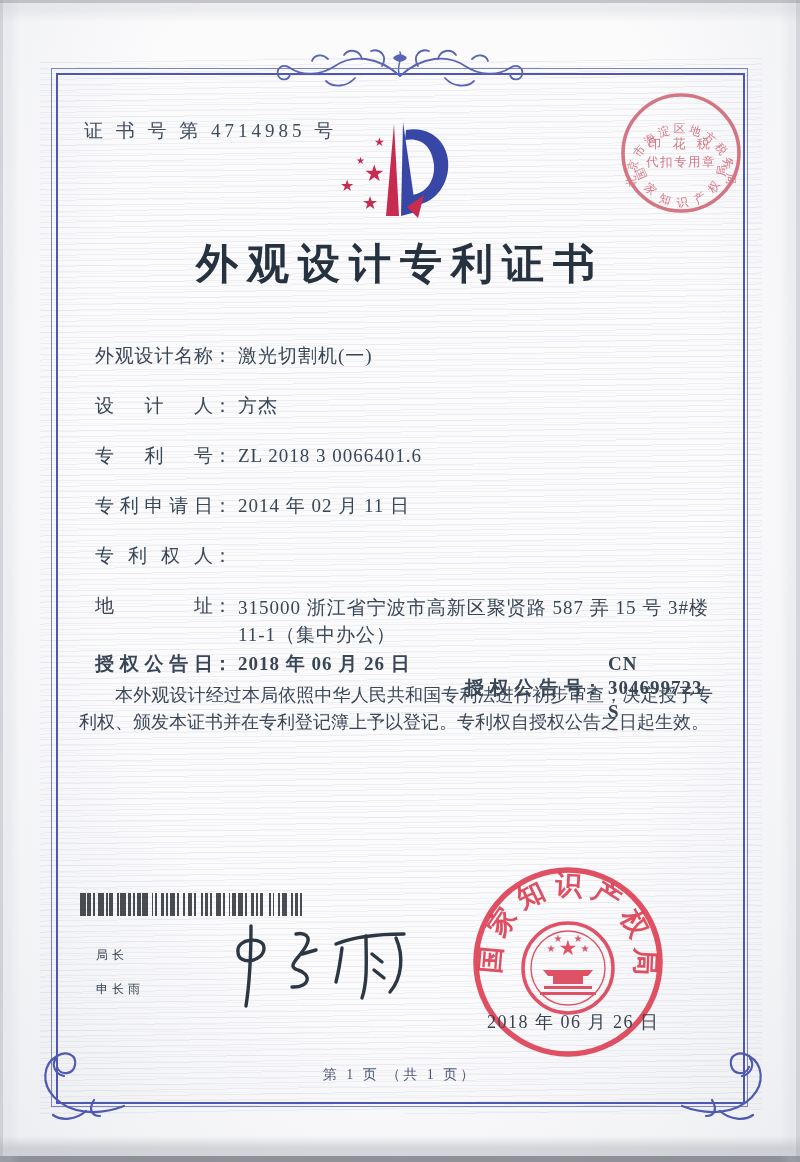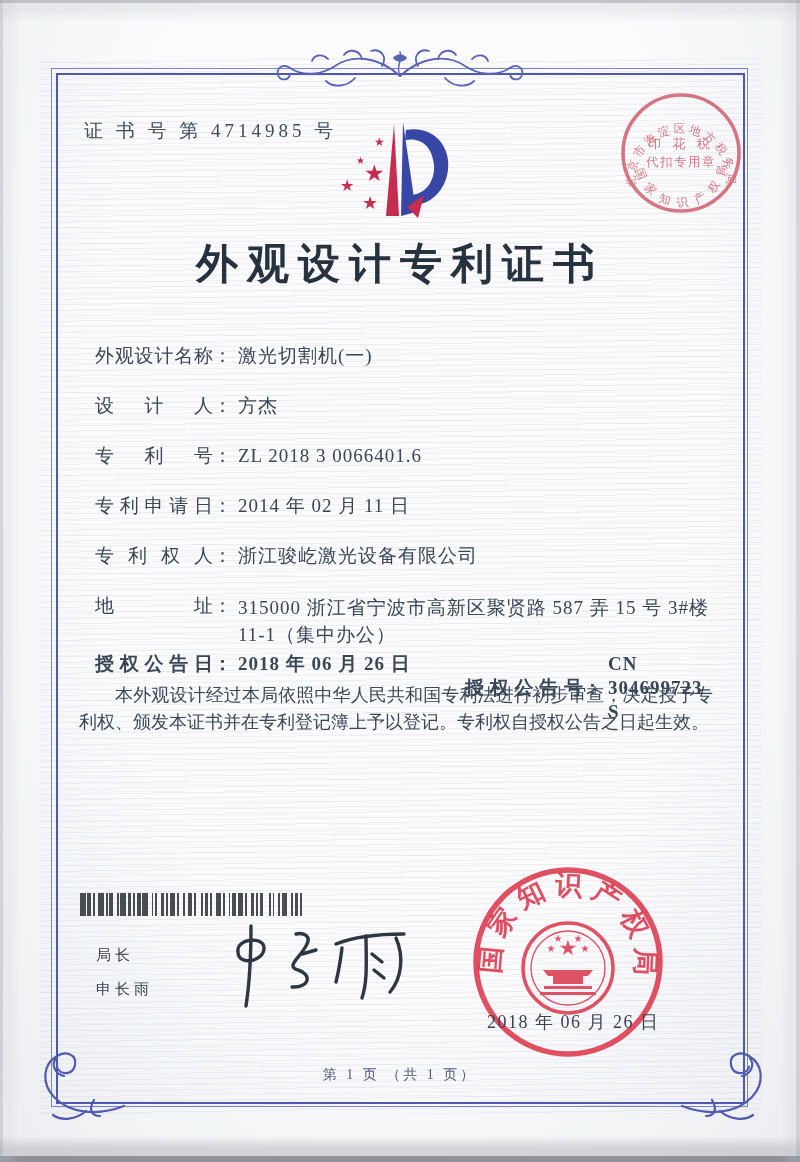--- a/index.html
+++ b/index.html
@@ -35,21 +35,21 @@
   .frow.addr{margin-bottom:4px;}
   .frow.addr .fvalue{width:498px;line-height:27px;}
   .grantrow{display:flex;font-weight:bold;}
   .grant-left{display:flex;width:370px;flex:none;line-height:24px;}
   .grant-right{display:flex;line-height:24px;align-items:center;}
   .paras{position:absolute;left:79px;top:682px;width:634px;font-size:18px;
     line-height:27px;color:#3a4757;text-align:justify;}
   .paras p{margin:0;text-indent:2em;}
   .barcode{position:absolute;left:80px;top:893px;width:228px;height:23px;display:flex;}
   .barcode span{display:block;height:100%;}
-  .director{position:absolute;left:96px;top:938px;font-size:15px;letter-spacing:4px;color:#333f4d;line-height:34px;}
+  .director{position:absolute;left:96px;top:938px;font-size:12px;letter-spacing:4px;color:#333f4d;line-height:34px;}
   .signature{position:absolute;left:218px;top:918px;}
   .seal{position:absolute;left:468px;top:862px;}
   .seal-date{position:absolute;left:487px;top:1010px;font-size:18px;letter-spacing:1.5px;color:#39434f;z-index:5;}
   .stamp{position:absolute;left:616px;top:88px;}
   .footer{position:absolute;left:0;top:1066px;width:800px;text-align:center;
     font-size:14px;letter-spacing:3px;color:#4b5878;}
   .ornament{position:absolute;pointer-events:none;}
   .orn-top{left:262px;top:44px;}
   .orn-bl{left:24px;top:1044px;}
   .orn-br{left:678px;top:1044px;}
@@ -139,21 +139,20 @@
       <span class="fvalue">ZL 2018 3 0066401.6</span>
     </div>
     <div class="frow">
       <span class="flabel">专利申请日</span>
         <span class="fcolon">：</span>
       <span class="fvalue">2014 年 02 月 11 日</span>
     </div>
     <div class="frow">
       <span class="flabel">专利权人</span>
         <span class="fcolon">：</span>
-      <span class="fvalue">浙江骏屹激光设备有限公司</span>
     </div>
     <div class="frow addr">
       <span class="flabel">地址</span>
         <span class="fcolon">：</span>
       <span class="fvalue">315000 浙江省宁波市高新区聚贤路 587 弄 15 号 3#楼 11-1（集中办公）</span>
     </div>
     <div class="grantrow">
       <div class="grant-left">
         <span class="flabel">授权公告日</span>
           <span class="fcolon">：</span>

